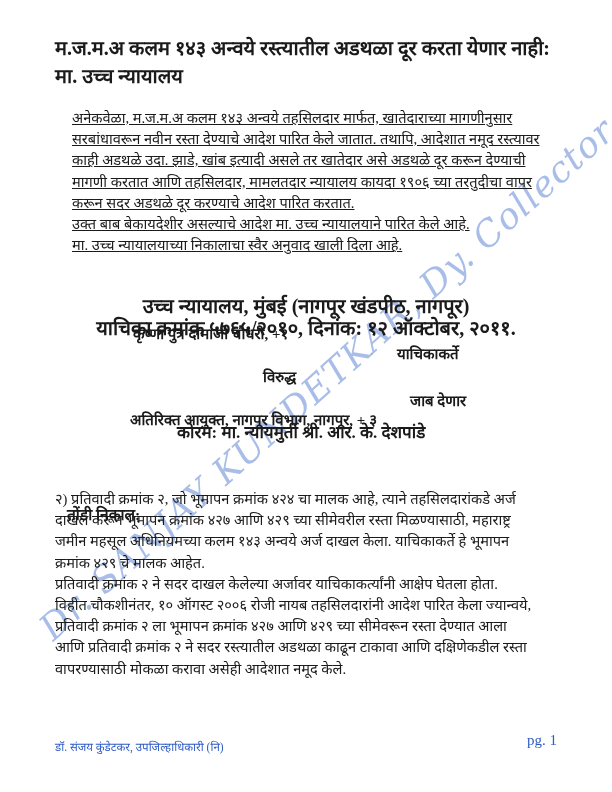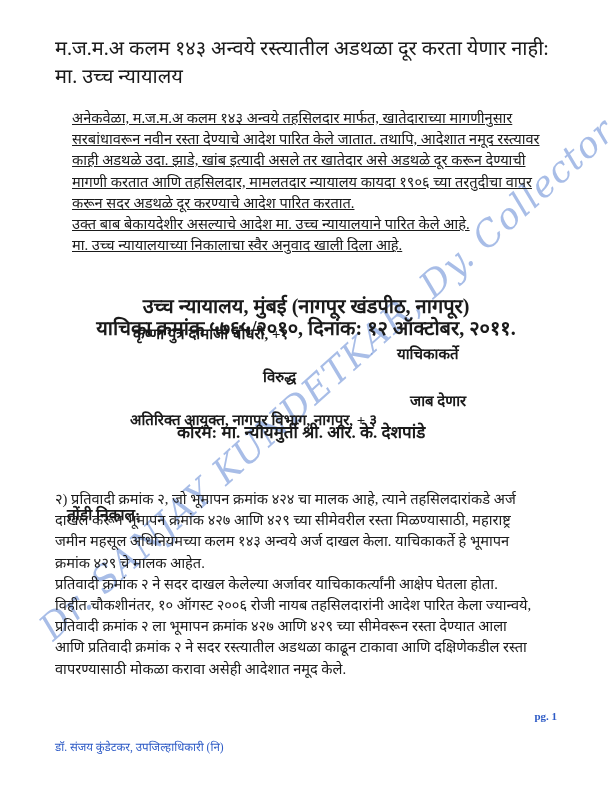--- a/index.html
+++ b/index.html
@@ -8,21 +8,21 @@
     width:612px;height:792px;
     background:#ffffff;
     overflow:hidden;
     font-family:"Liberation Serif","DejaVu Serif",serif;
     color:#1a1a1a;
     margin:0 auto;
   }
   .abs{position:absolute;}
   .title{
     left:55px;top:34px;width:505px;
-    font-size:20px;font-weight:normal;line-height:28px;
+    font-size:20px;font-weight:bold;line-height:28px;
     white-space:pre-line;
   }
   .body-text{
     font-size:14.6px;line-height:21.2px;
     white-space:pre-line;
   }
   .para1{left:72px;top:108px;width:508px;text-decoration:underline;}
   .court-block{
     left:55px;top:276px;width:502px;
     text-align:center;font-weight:bold;
@@ -37,22 +37,22 @@
   .respondent-name{left:130px;top:390px;margin-top:19px;}
   .respondent-label{left:410px;top:390px;}
   .coram{left:177px;top:420px;font-size:17px;font-weight:bold;white-space:nowrap;}
   .section-heading{left:67px;top:455px;font-size:15.5px;font-weight:bold;margin-top:48px;}
   .para2{left:55px;top:489px;width:508px;}
   .footer-left{
     left:55px;top:739px;
     font-size:11.5px;font-weight:normal;color:#2e5bc6;white-space:nowrap;
   }
   .footer-right{
-    right:55px;top:710px;
-    font-size:11px;font-weight:bold;color:#2e5bc6;
+    right:55px;top:732px;
+    font-size:15px;font-weight:normal;color:#2e5bc6;
   }
   .watermark{
     left:-45px;top:378px;width:700px;
     text-align:center;
     transform:rotate(-42deg);
     transform-origin:center center;
     font-family:"DejaVu Serif","Liberation Serif",serif;
     font-style:italic;
     font-size:36px;
     letter-spacing:1px;

